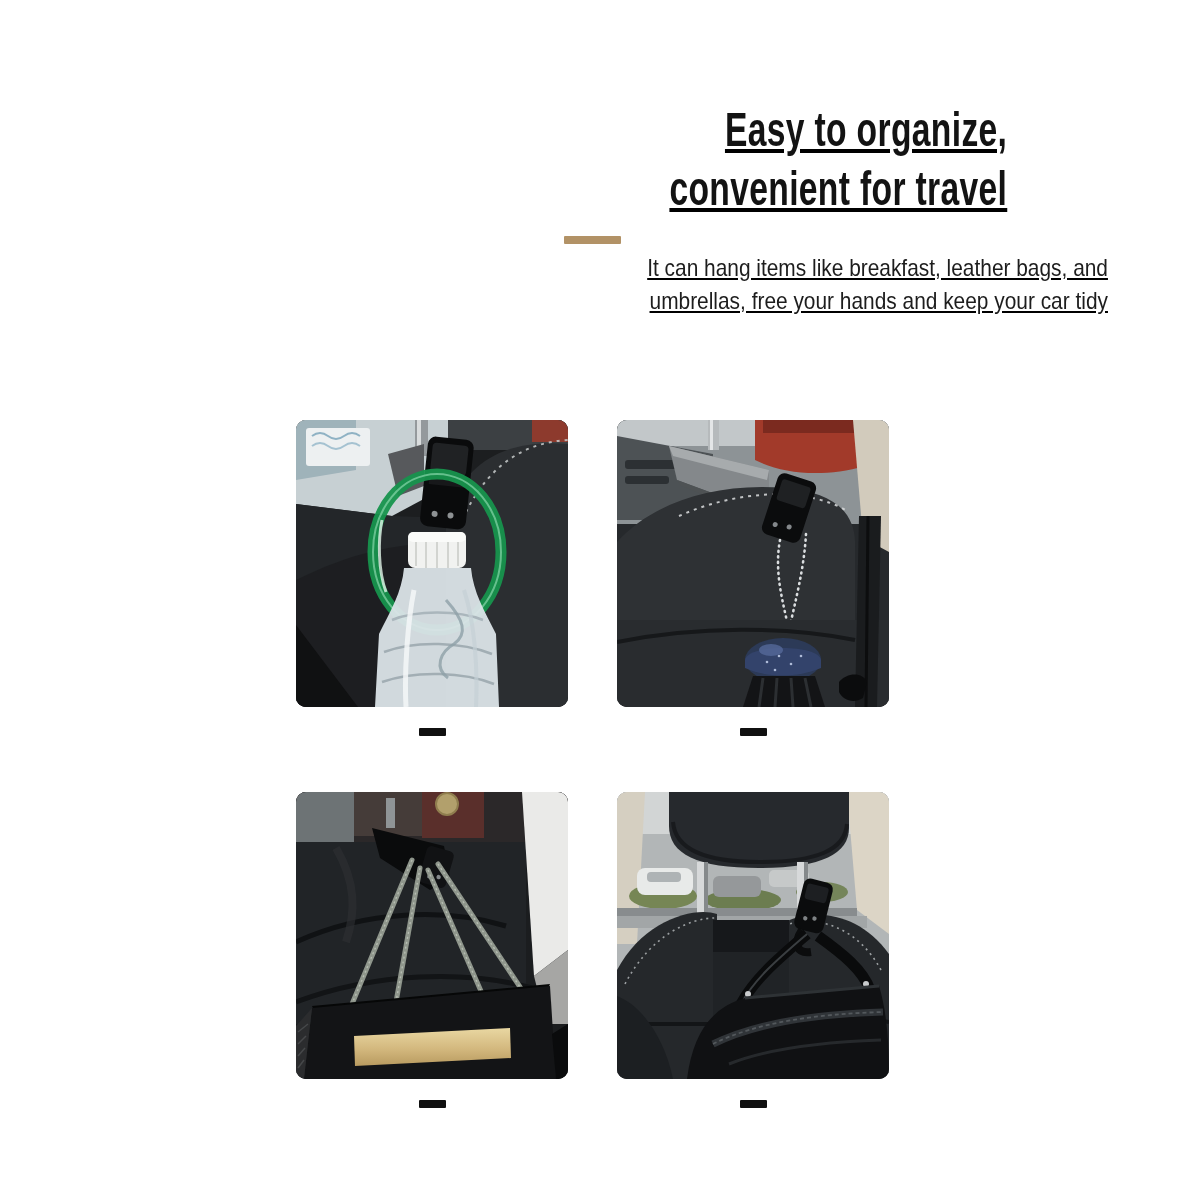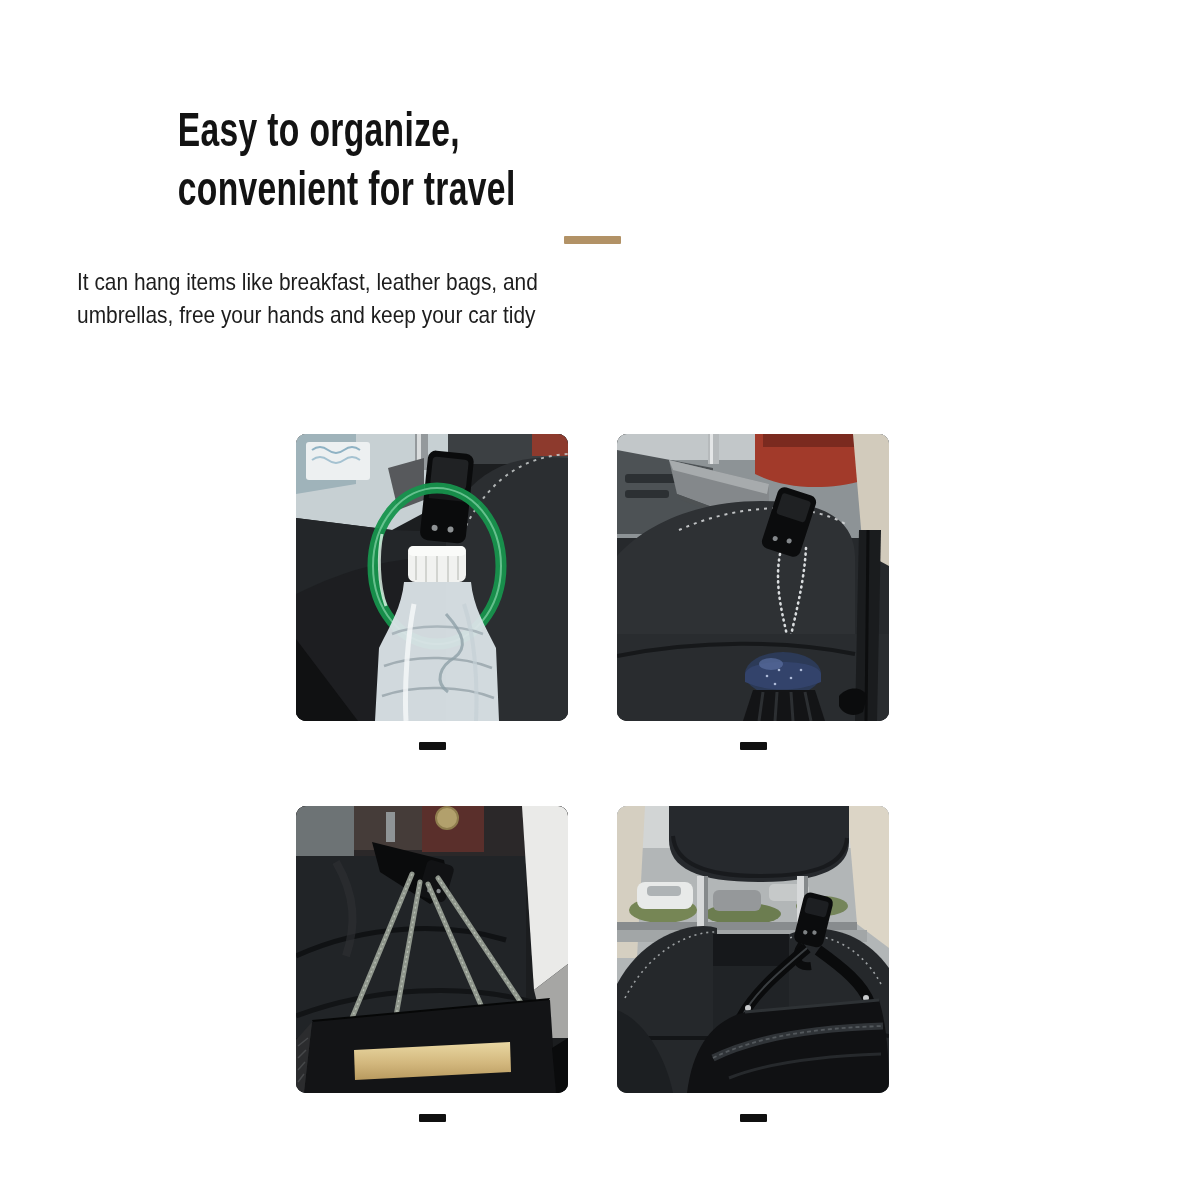--- a/index.html
+++ b/index.html
@@ -4,29 +4,29 @@
 <style>
   html,body{margin:0;padding:0;}
   body{
     width:1185px;height:1185px;background:#ffffff;
     font-family:"Liberation Sans", sans-serif;
     overflow:hidden;
   }
   .page{width:1185px;height:1185px;background:#ffffff;position:relative;}
 
   
-  .header{padding-top:100px;text-align:left;}
+  .header{padding-top:100px;text-align:right;text-decoration:underline;}
   .title-line{
     display:block;font-size:48px;line-height:59px;font-weight:700;
     color:#131313;letter-spacing:.5px;
     transform:scaleX(.70);transform-origin:50% 50%;
     white-space:nowrap;margin:0;
   }
   .divider{width:57px;height:8px;margin:18px auto 0;border-radius:1px;}
-  .subtitle{margin:21px 0 0;}
+  .subtitle{margin:7px 0 0;}
   .subtitle-line{
     display:block;font-size:24px;line-height:33px;font-weight:400;
     color:#1d1d1d;transform:scaleX(.87);transform-origin:50% 50%;
     white-space:nowrap;
   }
 
   
   .gallery{
     margin-top:103px;
     display:grid;grid-template-columns:272px 272px;

